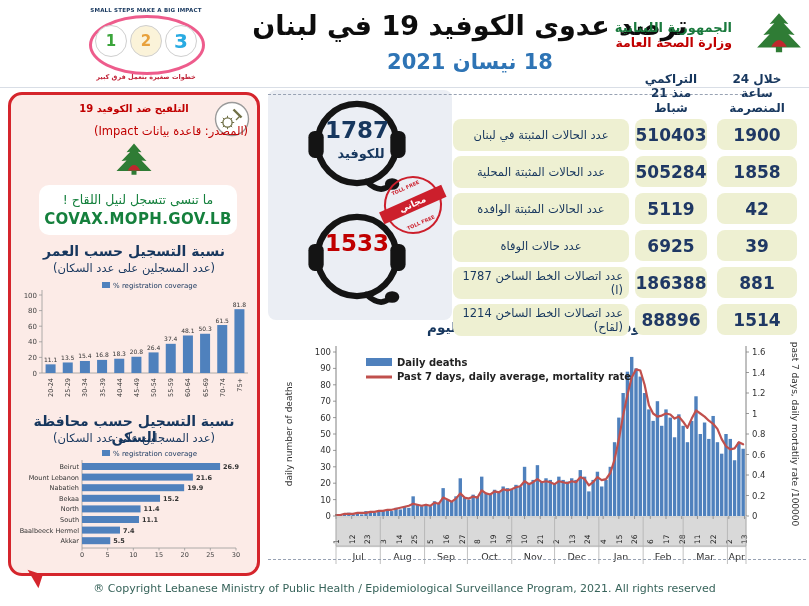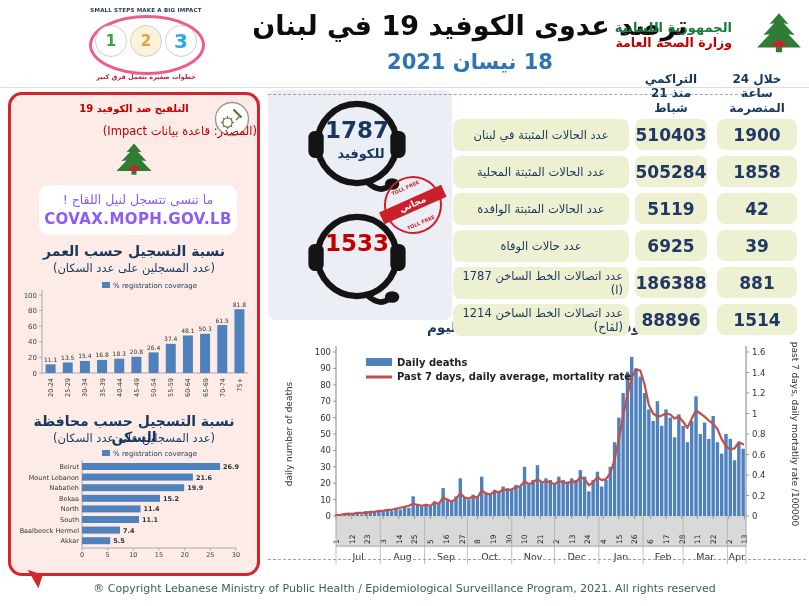--- a/index.html
+++ b/index.html
@@ -33,25 +33,25 @@
   .hr-top{position:absolute;left:0;top:87px;width:809px;border-top:1px solid #D9DEE6;}
 
   
   .vaccine-panel{position:absolute;left:8px;top:92px;width:252px;height:484px;background:#FCEBE7;
                  border:3px solid #D5252C;border-radius:14px;box-sizing:border-box;}
   .panel-tail{position:absolute;left:14px;bottom:-13px;width:0;height:0;
               border-left:16px solid transparent;border-top:14px solid #D5252C;transform:rotate(18deg);}
   .virus-badge{position:absolute;right:7px;top:6px;width:36px;height:36px;}
   .vp-title{position:absolute;top:8px;left:0;width:100%;text-align:center;color:#C00000;
             font-weight:bold;font-size:10px;direction:rtl;}
-  .vp-source{position:absolute;top:29px;left:0;width:100%;text-align:right;color:#C00000;
-             font-size:11.5px;direction:rtl;}
+  .vp-source{position:absolute;top:29px;left:0;width:100%;text-align:center;color:#C00000;
+             font-size:11.5px;direction:rtl;padding-left:37px;}
   .vp-cedar{position:absolute;left:50%;transform:translateX(-50%);top:47px;width:40px;height:38px;}
   .vp-reminder{position:absolute;left:12px;right:20px;top:90px;background:#fff;border-radius:10px;
-               padding:7px 4px;text-align:center;color:#8b5cf6;margin-left:16px;}
+               padding:7px 4px;text-align:center;color:#15803d;margin-left:16px;}
   .vp-reminder .l1{font-size:12.5px;direction:rtl;}
   .vp-reminder .l2{font-size:15px;font-weight:bold;letter-spacing:.4px;margin-top:3px;}
   .vp-chart-title{position:absolute;left:0;width:100%;text-align:center;color:#17375E;
                   font-weight:bold;font-size:14px;direction:rtl;}
   .vp-chart-sub{position:absolute;left:0;width:100%;text-align:center;color:#17375E;
                 font-size:11.5px;direction:rtl;}
   #ageChart{position:absolute;left:7px;top:184px;width:234px;height:132px;}
   #govChart{position:absolute;left:7px;top:352px;width:234px;height:124px;}
 
   

